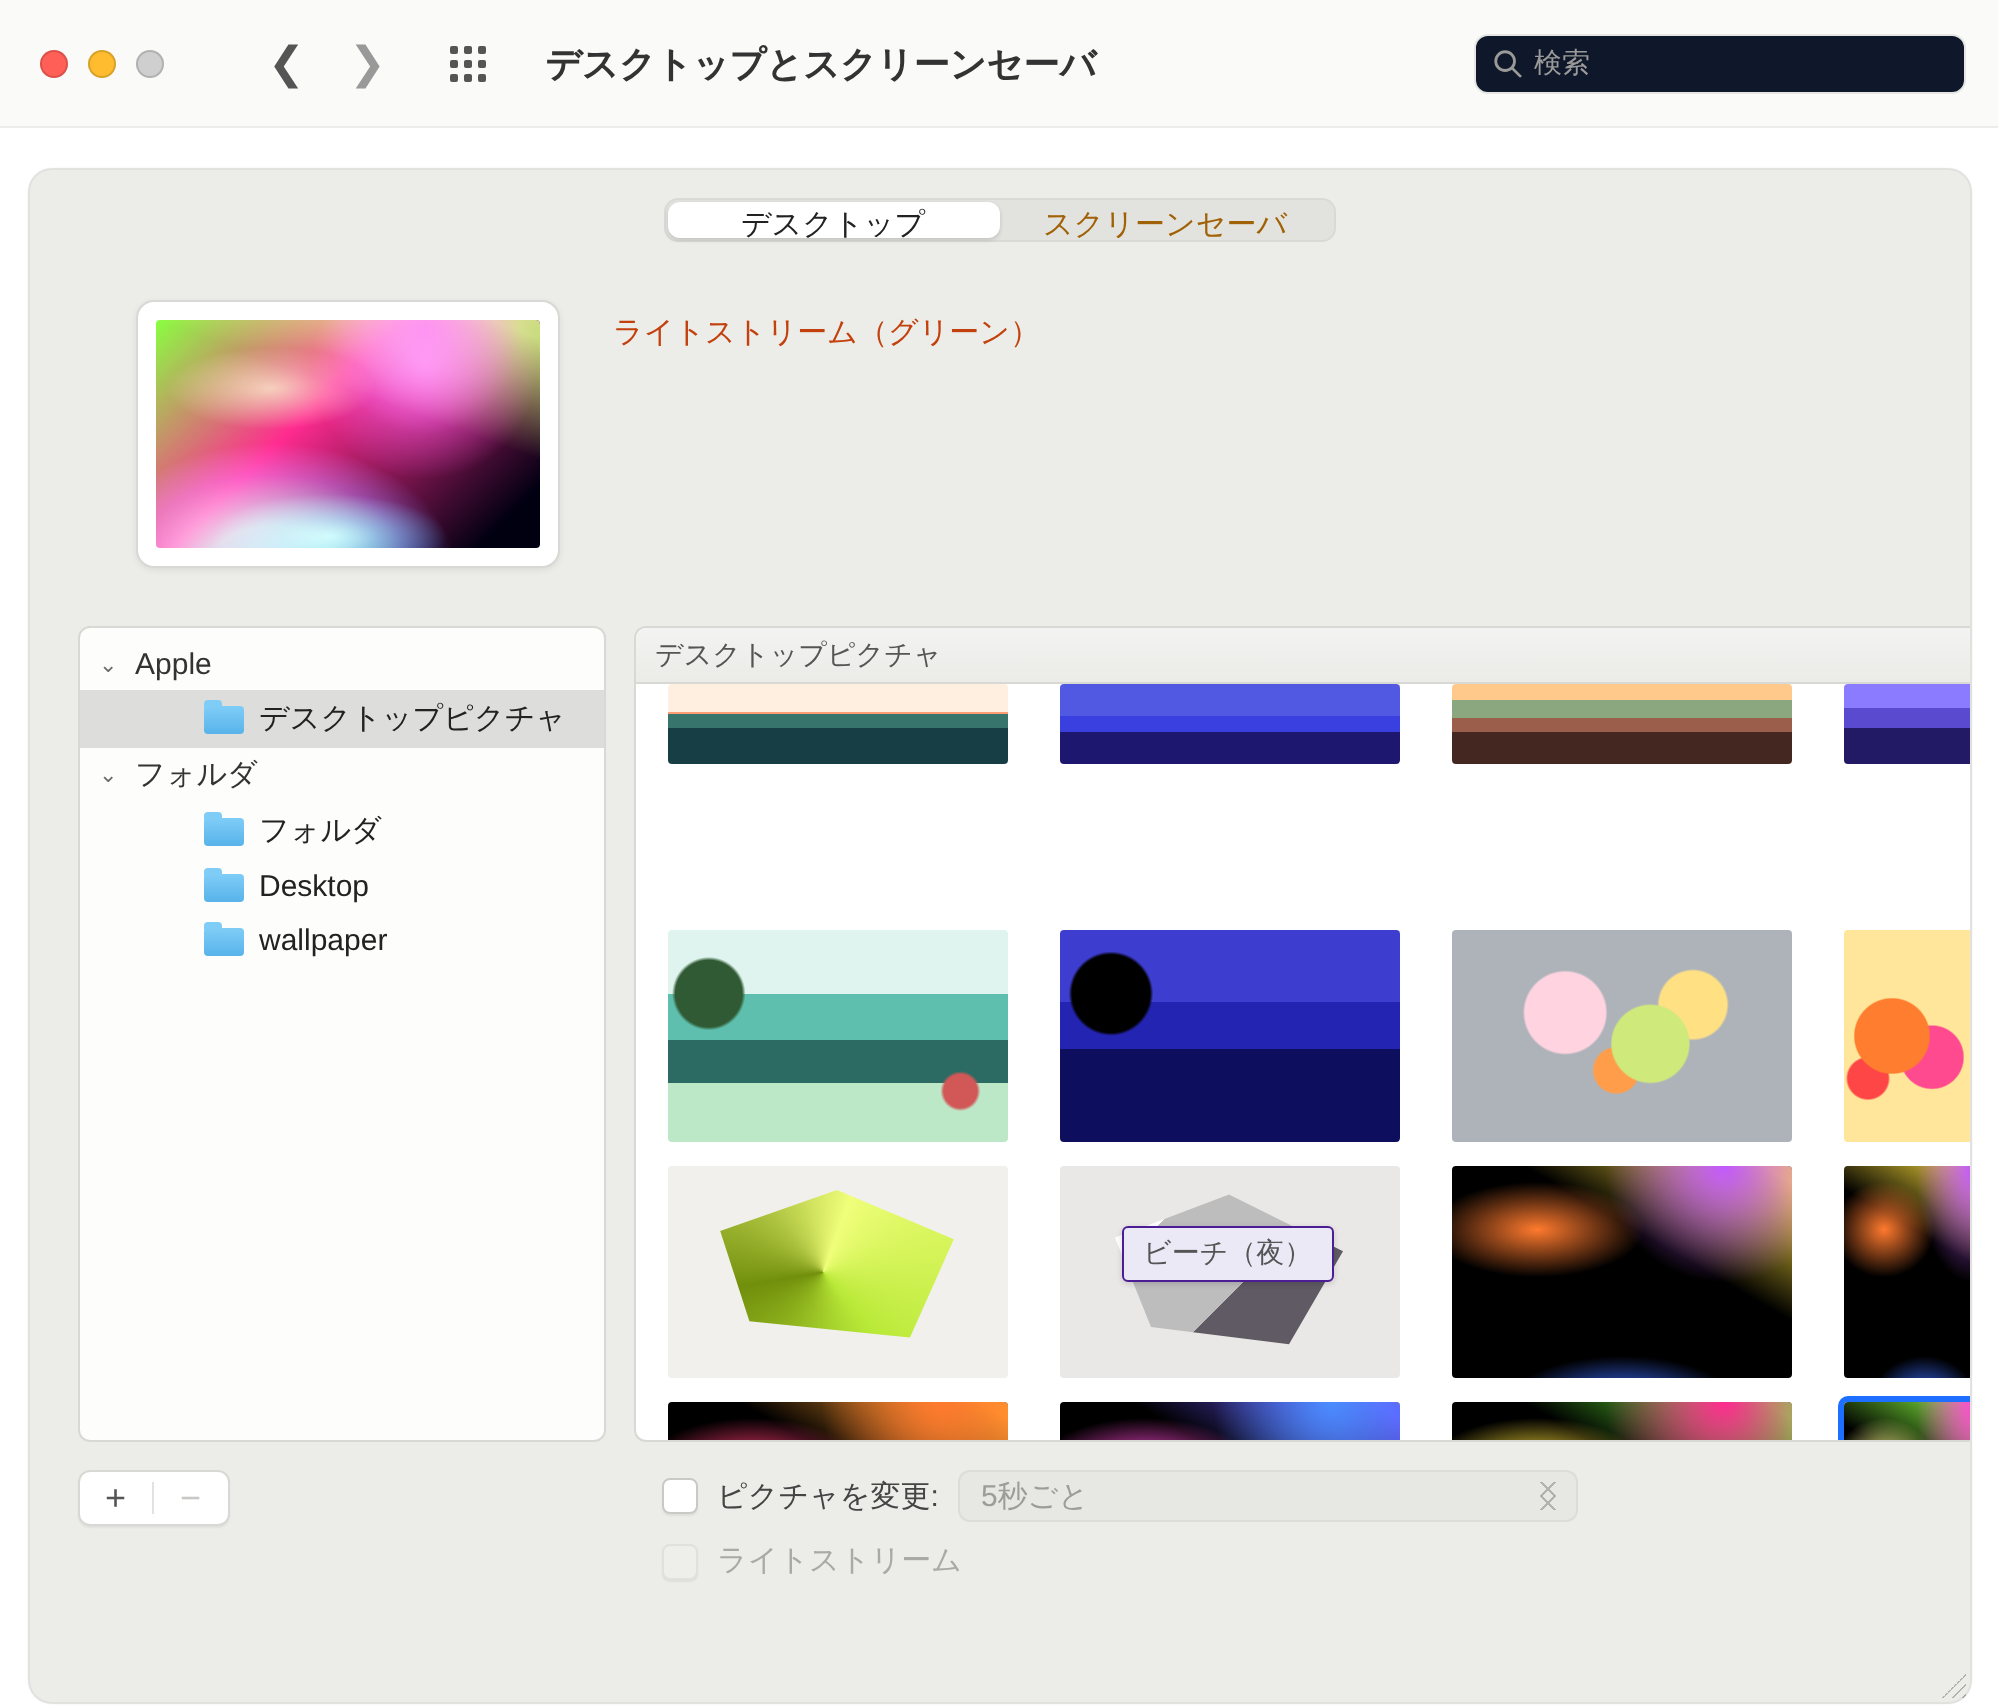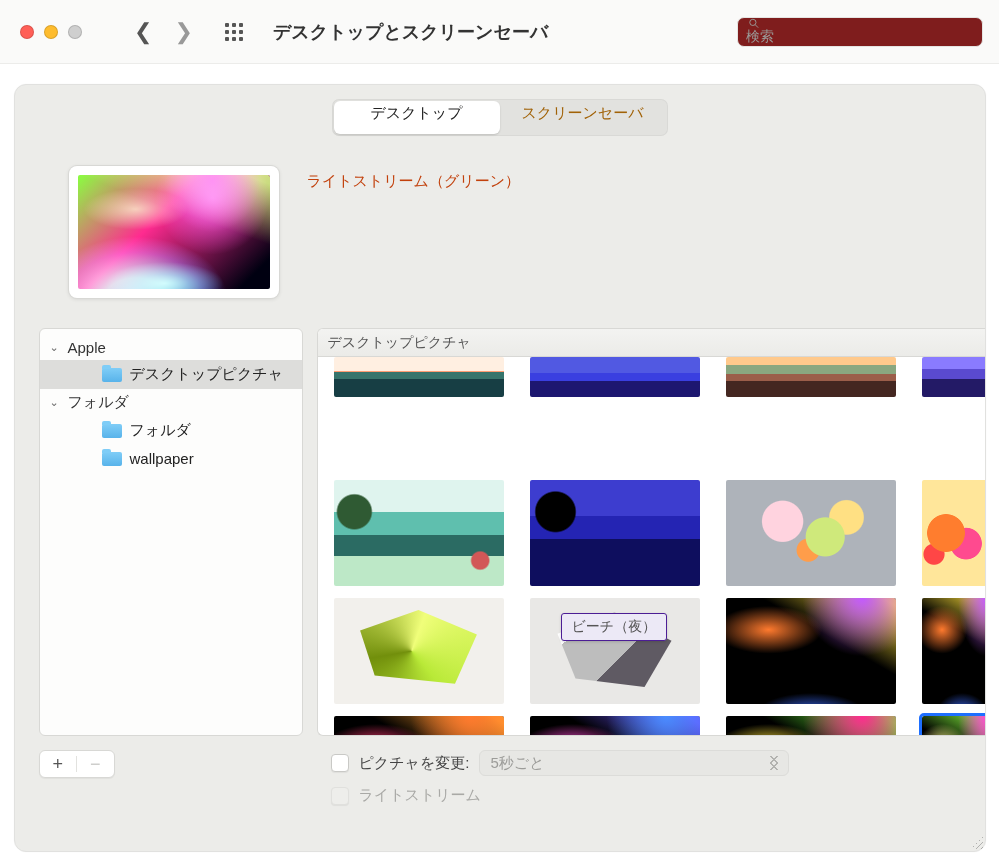--- a/index.html
+++ b/index.html
@@ -23,39 +23,39 @@
   .red    { background:#ff5f57;} .yellow{background:#febc2e;} .green{background:#cfcfcf;}
   .nav-arrows { display:flex; gap: 22px; margin-right: 24px; color:#999;}
   .chev { font-size: 22px; font-weight: 300; cursor:default;}
   .chev.enabled{ color:#555; }
   .apps-icon { width:18px; height:18px; display:grid;
                grid-template-columns:repeat(3,4px); grid-template-rows:repeat(3,4px);
                gap:3px; margin-right: 22px;}
   .apps-icon span{ background:#555; border-radius:1px;}
   .title { font-size: 18px; font-weight: 600; color:#333; flex:0 0 auto;}
   .spacer{flex:1;}
-  .search { width: 246px; height: 30px; background:#7f1d1d; border:1px solid #e5e5e3;
-            border-radius:7px; display:flex; padding:0 8px; color:#9a9a98;flex-direction:column;}
+  .search { width: 246px; height: 30px; background:#0f172a; border:1px solid #e5e5e3;
+            border-radius:7px; display:flex; align-items:center; padding:0 8px; color:#9a9a98;}
   .search svg{ margin-right:6px; }
   .search span{ font-size:14px; }
 
   
   .panel {
     width: 972px; min-height: 768px;
     margin: 0 auto; margin-top: 20px;
     background:#ecece9;
     border:1px solid #e1e1df;
     border-radius:12px;
     box-shadow: 0 0 0 0.5px rgba(0,0,0,.02);
     padding-top: 14px;
     position:relative;
   }
   
   .seg {
-    width: 336px; height: 37px; margin: 0 auto;
+    width: 336px; height: 22px; margin: 0 auto;
     background:#e2e2df; border-radius:7px;
     display:flex; padding:2px; font-size:15px;
     box-shadow: inset 0 0 0 1px rgba(0,0,0,.04);
   }
   .seg div{flex:1; text-align:center; line-height:24px; border-radius:6px; color:#a16207;}
   .seg .active{ background:#fff; box-shadow:0 1px 2px rgba(0,0,0,.15); color:#222; font-weight:500;}
 
   
   .preview-row{ display:flex; align-items:flex-start; padding: 30px 0 30px 54px; gap:28px;}
   .preview-frame{
@@ -267,20 +267,24 @@
       <div class="disclosure">
         <span class="tri">⌄</span>
         <span>フォルダ</span>
       </div>
       <div class="sb-item depth2">
           <span class="sb-folder"></span>
           <span>フォルダ</span>
         </div>
       <div class="sb-item depth2">
           <span class="sb-folder"></span>
+          <span>Desktop</span>
+        </div>
+      <div class="sb-item depth2">
+          <span class="sb-folder"></span>
           <span>wallpaper</span>
         </div>
     </div>
 
     <div class="grid-wrap">
       <div class="grid-head">デスクトップピクチャ</div>
       <div class="grid">
 
         <div class="row0cell">
             <div class="th row0 wp-lake1" title="レイクサイド（昼）"></div>

